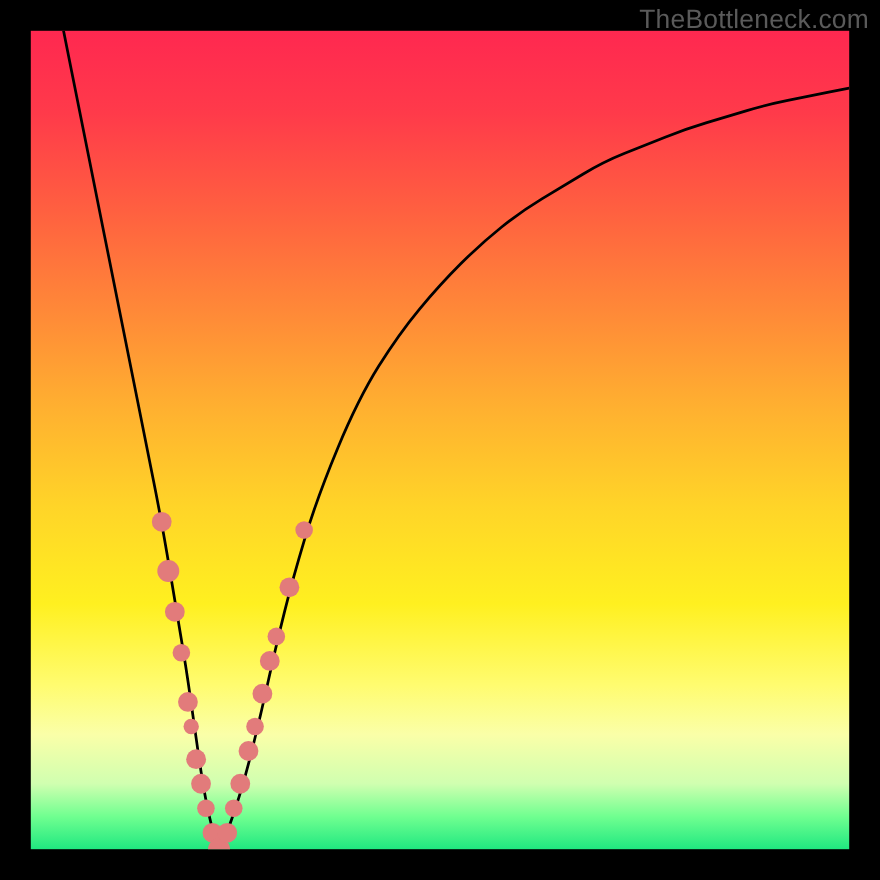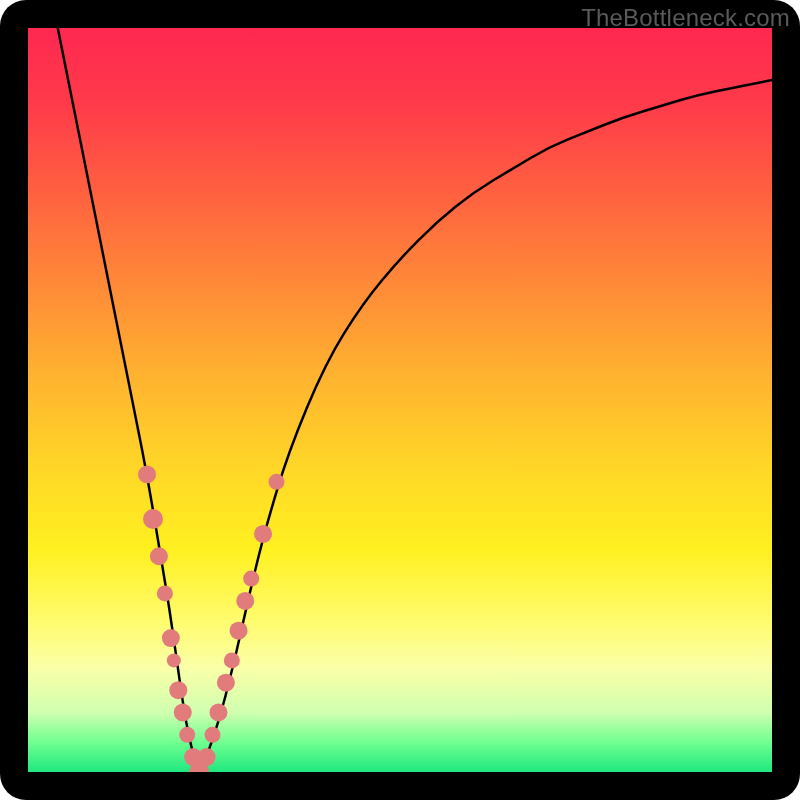--- a/index.html
+++ b/index.html
@@ -2,21 +2,20 @@
 <html><head>
 <meta charset="utf-8">
 <style>
   * { margin: 0; padding: 0; box-sizing: border-box; }
   html, body { width: 800px; height: 800px; overflow: hidden; }
   .chart-wrapper {
     width: 800px;
     height: 800px;
     position: relative;
     background: #000;
-    border-radius: 26px;
   }
   .plot-area {
     position: absolute;
     left: 28px;
     top: 28px;
     width: 744px;
     height: 744px;
     background: linear-gradient(to bottom,
       #ff2850 0%,
       #ff3a4a 10%,

